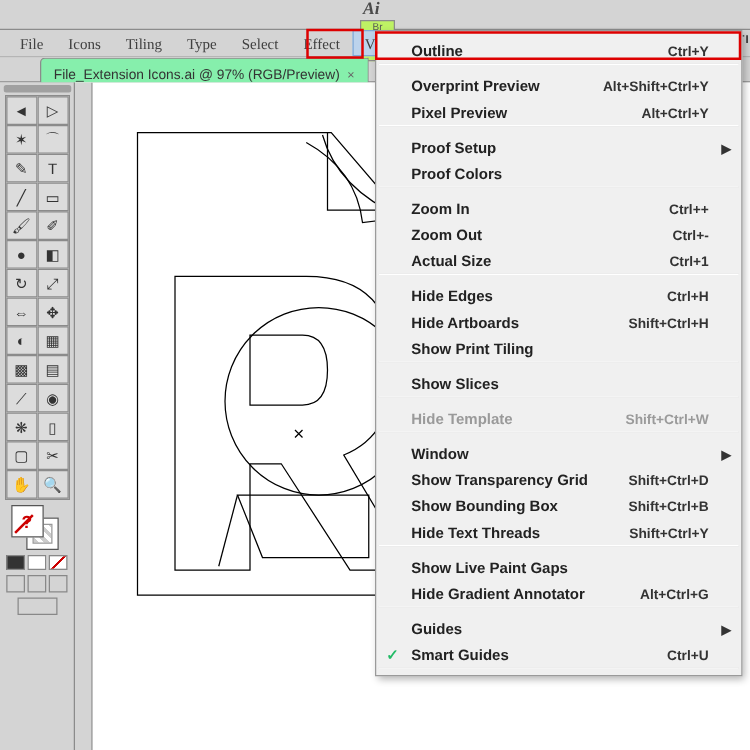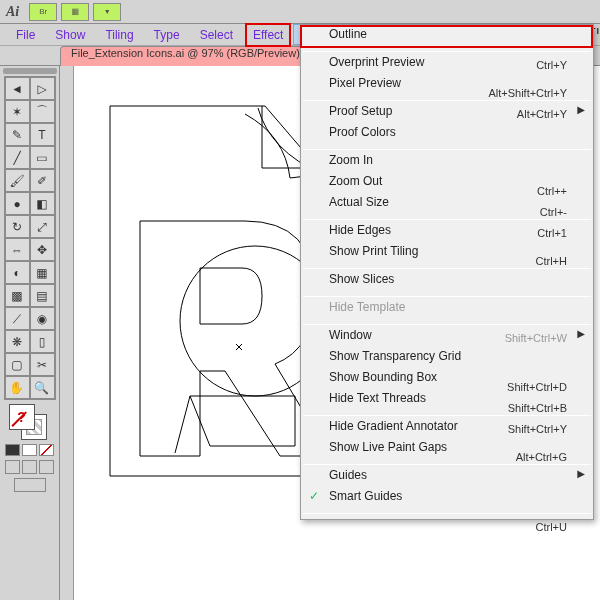--- a/index.html
+++ b/index.html
@@ -1,31 +1,31 @@
 <!DOCTYPE html>
 <html><head>
 <meta charset="utf-8">
 <style>
 * { box-sizing: border-box; margin: 0; padding: 0; font-family: "Segoe UI", Tahoma, sans-serif; }
 body { width: 600px; height: 600px; background: #fff; overflow: hidden; position: relative; font-size: 12px; color: #333; }
 
 
-.app-header { height: 24px; background: #d4d4d4; display: flex; align-items: center; padding: 0 6px; border-bottom: 1px solid #8b8b8b; }
+.app-header { height: 24px; background: #d4d4d4; display: flex; align-items: center; padding: 0 6px; border-bottom: 1px solid #8b8b8b; flex-direction: column; }
 .ai-logo { font-family: Georgia, serif; font-style: italic; font-weight: bold; font-size: 14px; color: #4a4a4a; margin-right: 6px; }
 .hdr-btn { width: 28px; height: 18px; border: 1px solid #8b8b8b; background: #bef264; margin-left: 4px; font-size: 8px; display: flex; align-items: center; justify-content: center; color: #555; }
 
 
 .menubar { height: 22px; background: #d4d4d4; display: flex; align-items: stretch; border-bottom: 1px solid #aaa; padding-left: 6px; }
-.menu-item { padding: 0 10px; line-height: 22px; color: #6d28d9; }
+.menu-item { padding: 0 10px; line-height: 22px; color: #404040; font-family: Liberation Serif, serif; }
 .menu-item.active { background: #bcd3ec; border: 1px solid #7fa9d7; padding: 0 9px; line-height: 20px; }
 .menu-highlight { position: absolute; border: 2px solid #d00; pointer-events: none; }
 
 
 .doc-bar { height: 20px; background: #d4d4d4; border-bottom: 1px solid #8b8b8b; display: flex; align-items: center; }
-.doc-tab { margin-left: 60px; height: 20px; padding: 0 10px; background: #fca5a5; border: 1px solid #8b8b8b; border-bottom: none; border-top-left-radius: 4px; font-size: 11px; color: #333; display: flex; align-items: flex-start; }
+.doc-tab { margin-left: 32px; height: 20px; padding: 0 10px; background: #86efac; border: 1px solid #8b8b8b; border-bottom: none; border-top-left-radius: 4px; font-size: 11px; color: #333; display: flex; align-items: flex-end; }
 .doc-close { margin-left: 6px; font-size: 10px; color: #666; }
 
 
 .work { display: flex; height: 534px; }
 
 
 .left-col { width: 60px; background: #d4d4d4; border-right: 1px solid #8b8b8b; display: flex; flex-direction: column; align-items: center; padding-top: 2px; }
 .mini-bar { width: 54px; height: 6px; background: #a0a0a0; border-radius: 2px; margin-bottom: 2px; }
 .tool-panel { width: 52px; border: 1px solid #8b8b8b; background: #d4d4d4; }
 .tool-row { display: flex; }
@@ -44,21 +44,21 @@
 .mode { width:15px; height:14px; border:1px solid #888; background:#d4d4d4;}
 
 
 .canvas-wrap { flex:1; background:#fff; position:relative; overflow:hidden; }
 .canvas-scroll { position:absolute; left:0; top:0; width:14px; height:100%; background:#d4d4d4; border-right:1px solid #999;}
 .canvas { position:absolute; left:30px; top:30px; width:260px; height:480px; }
 .canvas svg { width:100%; height:100%; }
 
 
 .dropdown { position:absolute; left:300px; top:24px; width:294px; background:#f0f0f0; border:1px solid #9a9a9a; box-shadow:2px 3px 6px rgba(0,0,0,.3); padding:2px 0; }
-.dd-item { display:flex; align-items:flex-start; height:21px; padding:0 26px 0 28px; color:#222; position:relative; }
+.dd-item { display:flex; align-items:flex-end; height:21px; padding:0 26px 0 28px; color:#222; position:relative;font-weight:bold; }
 .dd-item .shortcut { margin-left:auto; font-size:11px; color:#333;margin-top:32px; }
 .dd-item.disabled { color:#9a9a9a; }
 .dd-item.disabled .shortcut { color:#9a9a9a; }
 .dd-sep { height:1px; margin:3px 2px; background:#c6c6c6; border-bottom:1px solid #fff; }
 .dd-item .check { position:absolute; left:8px; color:#2b6; font-size:12px; }
 .dd-item .sub { position:absolute; right:8px; font-size:10px; color:#333; }
 .dd-highlight { position:absolute; border:2px solid #d00; pointer-events:none; }
 .right-txt { position:absolute; right:0; top:26px; font-size:9px; font-weight:bold; color:#333; letter-spacing:1px;}
 </style>
 </head>
@@ -66,21 +66,21 @@
 
 <div class="app-header">
   <span class="ai-logo">Ai</span>
   <span class="hdr-btn">Br</span>
   <span class="hdr-btn">▦</span>
   <span class="hdr-btn">▾</span>
 </div>
 
 <div class="menubar" id="menubar">
     <div class="menu-item">File</div>
-    <div class="menu-item">Show</div>
+    <div class="menu-item">Icons</div>
     <div class="menu-item">Tiling</div>
     <div class="menu-item">Type</div>
     <div class="menu-item">Select</div>
     <div class="menu-item">Effect</div>
     <div class="menu-item active">View</div>
   </div>
 
 <div class="doc-bar">
   <div class="doc-tab">
     <span>File_Extension Icons.ai @ 97% (RGB/Preview)</span>
@@ -231,20 +231,24 @@
     <div class="dd-item">
       <span>Actual Size</span>
       <span class="shortcut">Ctrl+1</span>
     </div>
     <div class="dd-sep"></div>
     <div class="dd-item">
       <span>Hide Edges</span>
       <span class="shortcut">Ctrl+H</span>
     </div>
     <div class="dd-item">
+      <span>Hide Artboards</span>
+      <span class="shortcut">Shift+Ctrl+H</span>
+    </div>
+    <div class="dd-item">
       <span>Show Print Tiling</span>
     </div>
     <div class="dd-sep"></div>
     <div class="dd-item">
       <span>Show Slices</span>
     </div>
     <div class="dd-sep"></div>
     <div class="dd-item disabled">
       <span>Hide Template</span>
       <span class="shortcut">Shift+Ctrl+W</span>
@@ -261,25 +265,25 @@
     <div class="dd-item">
       <span>Show Bounding Box</span>
       <span class="shortcut">Shift+Ctrl+B</span>
     </div>
     <div class="dd-item">
       <span>Hide Text Threads</span>
       <span class="shortcut">Shift+Ctrl+Y</span>
     </div>
     <div class="dd-sep"></div>
     <div class="dd-item">
+      <span>Show Live Paint Gaps</span>
+    </div>
+    <div class="dd-item">
       <span>Hide Gradient Annotator</span>
       <span class="shortcut">Alt+Ctrl+G</span>
-    </div>
-    <div class="dd-item">
-      <span>Show Live Paint Gaps</span>
     </div>
     <div class="dd-sep"></div>
     <div class="dd-item">
       <span>Guides</span>
       <span class="sub">▶</span>
     </div>
     <div class="dd-item">
       <span class="check">✓</span>
       <span>Smart Guides</span>
       <span class="shortcut">Ctrl+U</span>

